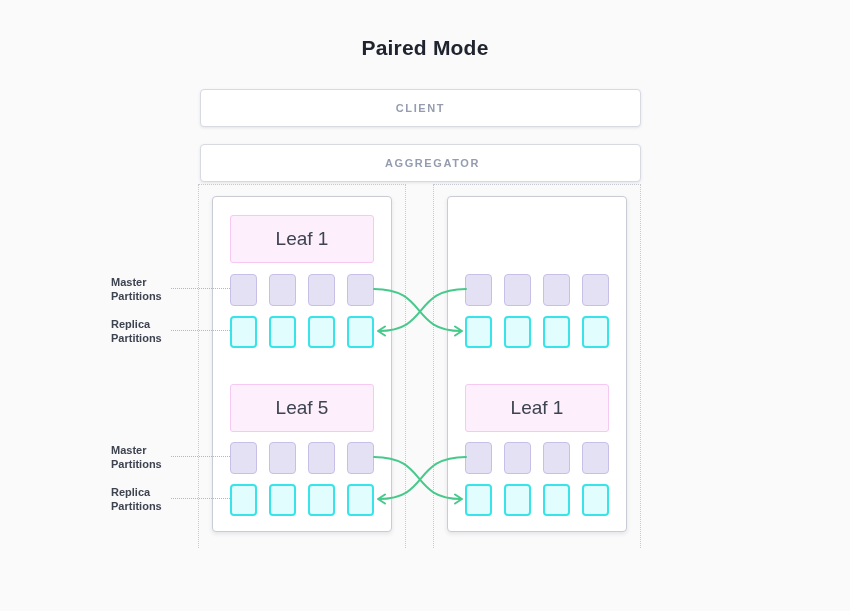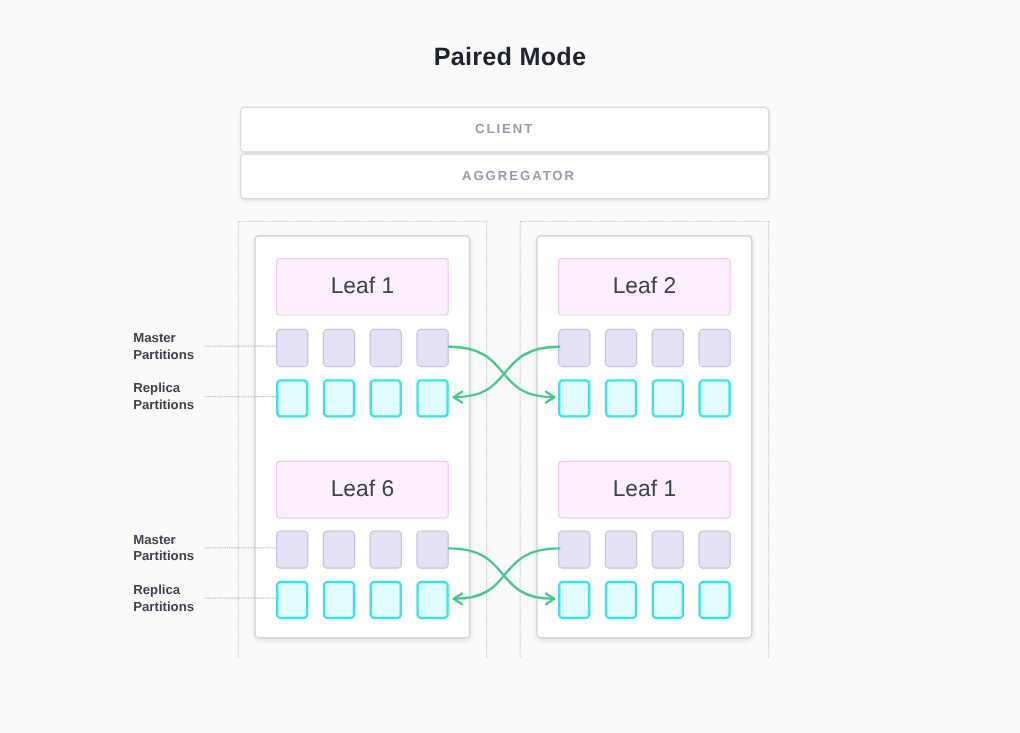--- a/index.html
+++ b/index.html
@@ -27,21 +27,21 @@
     background: #ffffff;
     border: 1px solid #d8dae1;
     border-radius: 4px;
     box-shadow: 0 1px 3px rgba(31,36,46,0.10);
     display: flex; align-items: center; justify-content: center;
     font-size: 11px; font-weight: 700;
     letter-spacing: 1.6px;
     color: #969cb0;
   }
   .client-box { top: 89px; }
-  .aggregator-box { top: 128px; padding-left: 24px; }
+  .aggregator-box { top: 144px; padding-left: 24px; }
   .group {
     position: absolute;
     top: 184px; height: 402px; width: 208px;
     border: 1px dotted #c6c9d2;
   }
   .group-1 { left: 198px; }
   .group-2 { left: 433px; }
   .group-label {
     position: absolute;
     bottom: 19px; left: 0; right: 0;
@@ -152,42 +152,39 @@
         <div class="sq sq-master"></div>
         <div class="sq sq-master"></div>
       </div>
       <div class="part-row row-replica-1">
         <div class="sq sq-replica"></div>
         <div class="sq sq-replica"></div>
         <div class="sq sq-replica"></div>
         <div class="sq sq-replica"></div>
       </div>
       <div class="leaf-header lower">
-        <span>Leaf 6</span>
+        <span>Leaf 5</span>
       </div>
       <div class="part-row row-master-2">
         <div class="sq sq-master"></div>
         <div class="sq sq-master"></div>
         <div class="sq sq-master"></div>
         <div class="sq sq-master"></div>
       </div>
       <div class="part-row row-replica-2">
         <div class="sq sq-replica"></div>
         <div class="sq sq-replica"></div>
         <div class="sq sq-replica"></div>
         <div class="sq sq-replica"></div>
       </div>
     </div>
   </div>
 
   <div class="group group-2">
     <div class="leaf-container">
-      <div class="leaf-header upper">
-        <span>Leaf 2</span>
-      </div>
       <div class="part-row row-master-1">
         <div class="sq sq-master"></div>
         <div class="sq sq-master"></div>
         <div class="sq sq-master"></div>
         <div class="sq sq-master"></div>
       </div>
       <div class="part-row row-replica-1">
         <div class="sq sq-replica"></div>
         <div class="sq sq-replica"></div>
         <div class="sq sq-replica"></div>

